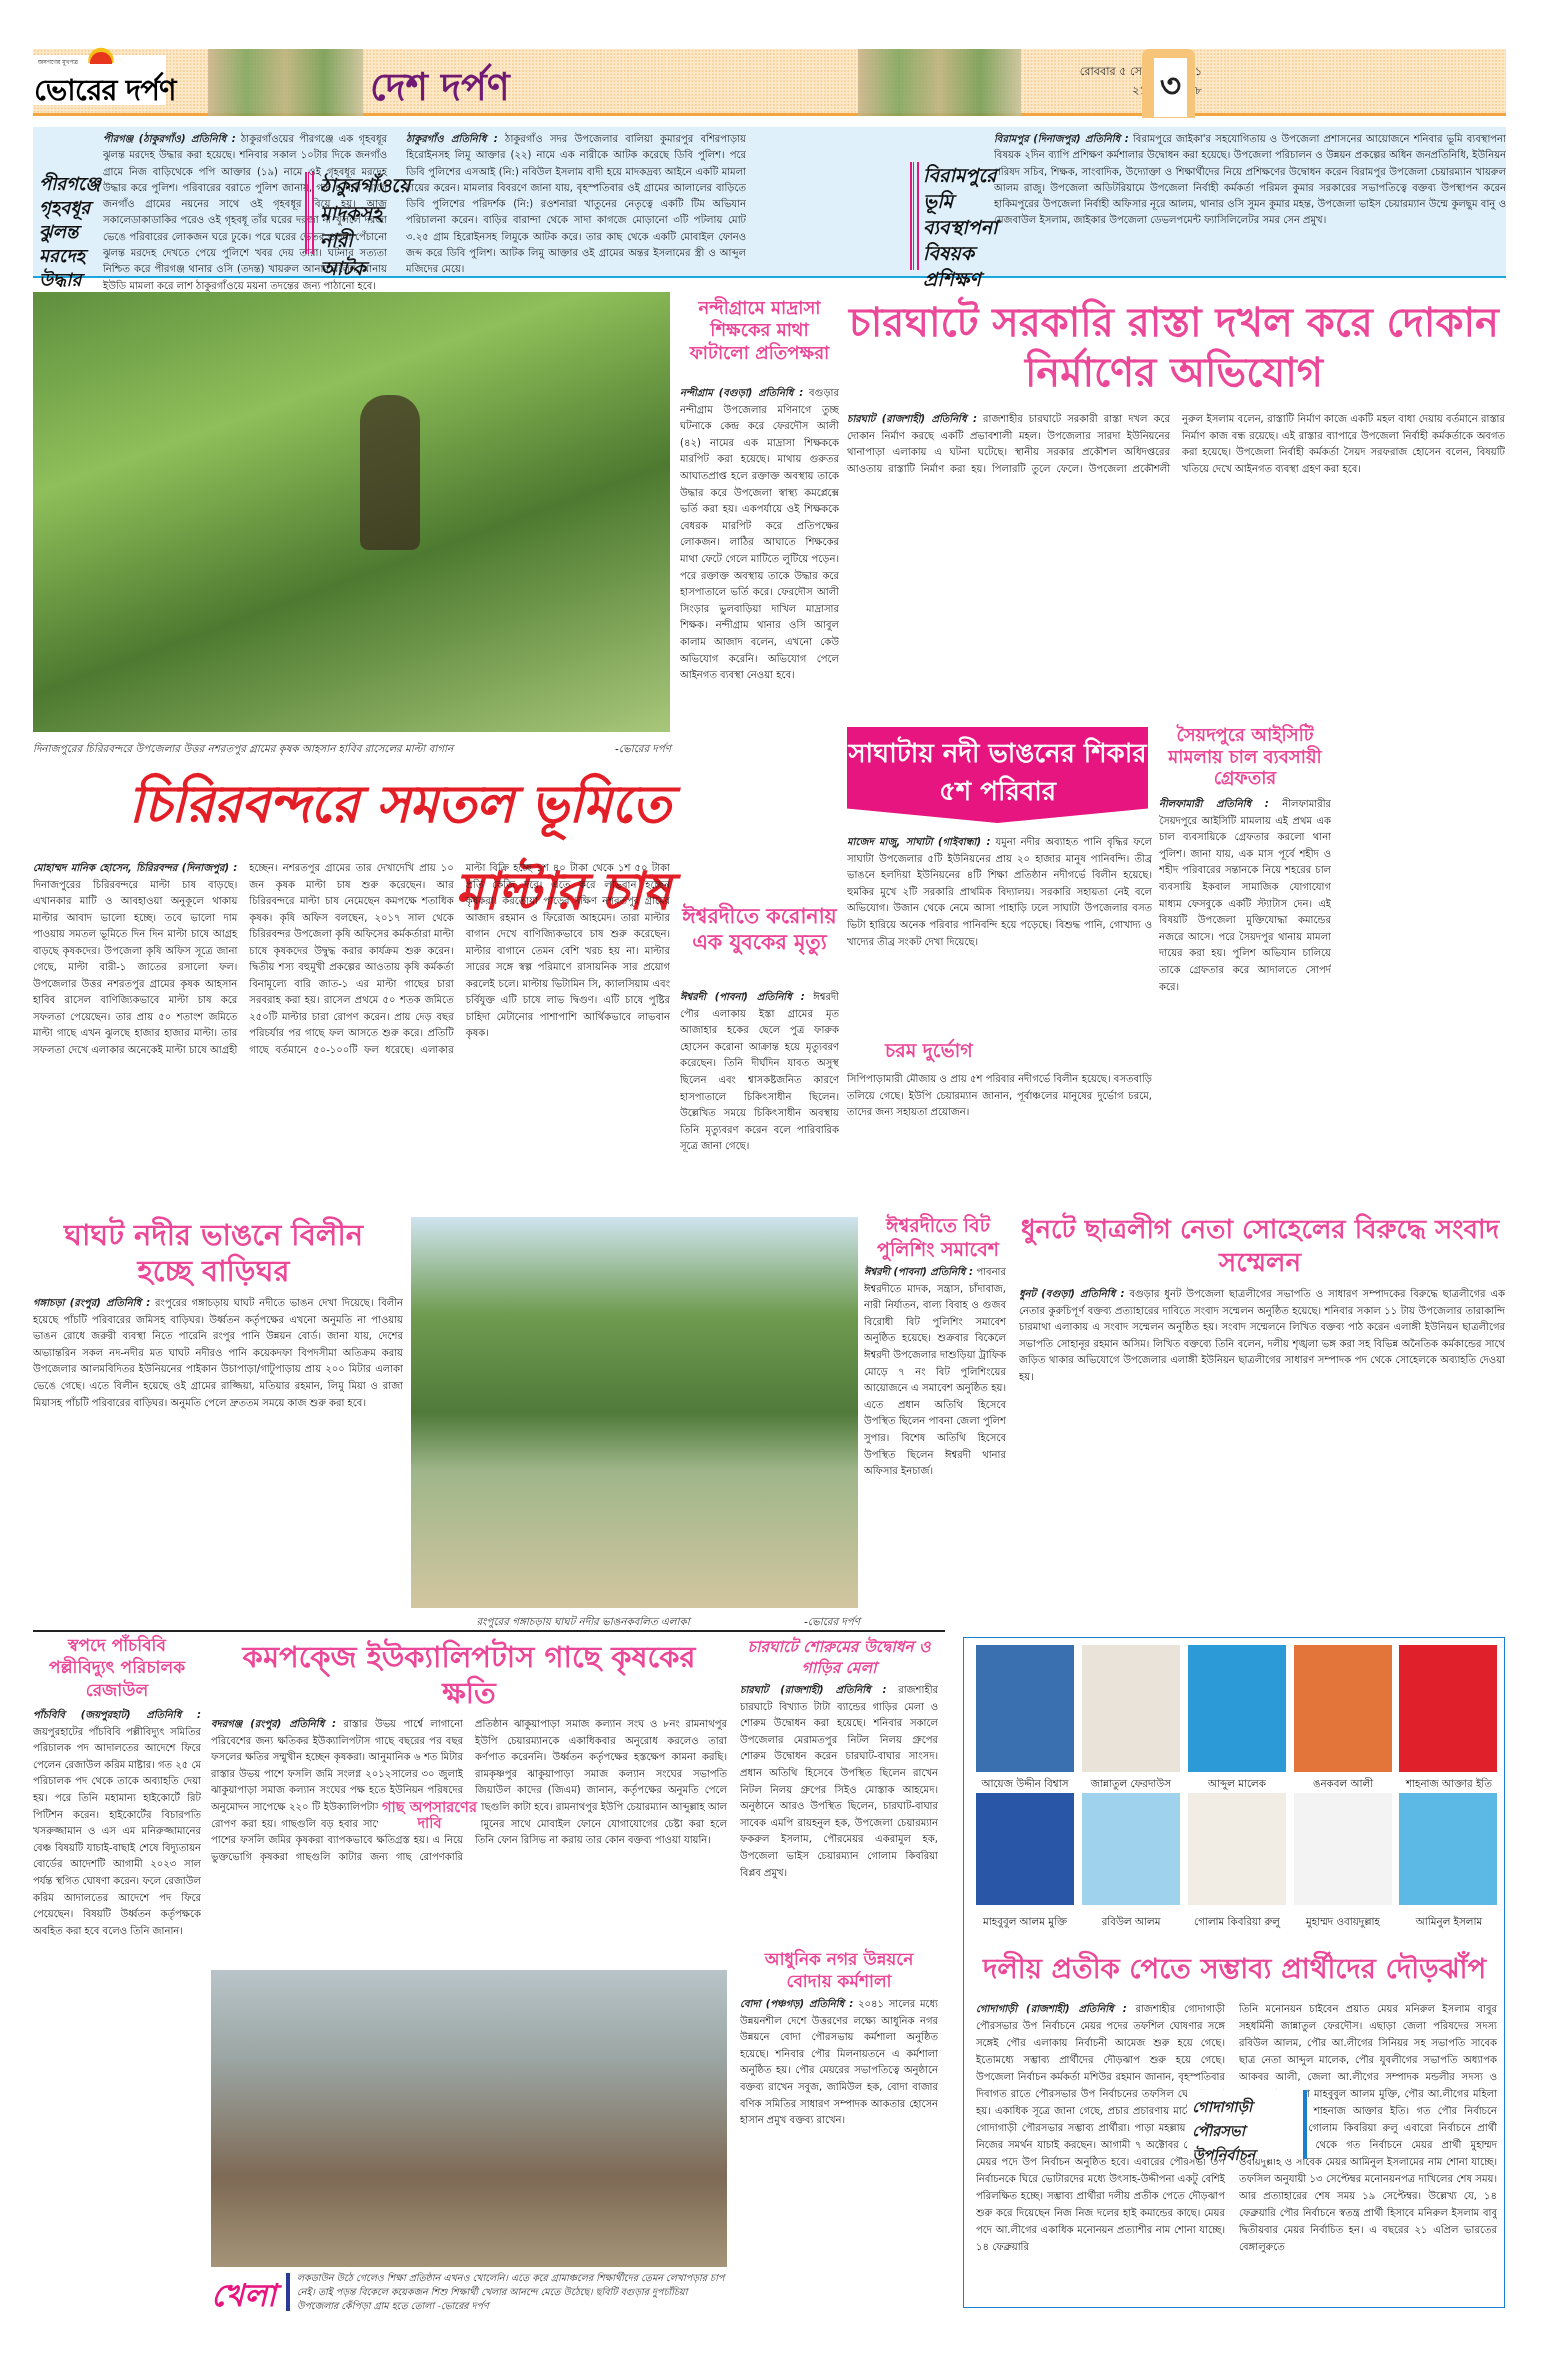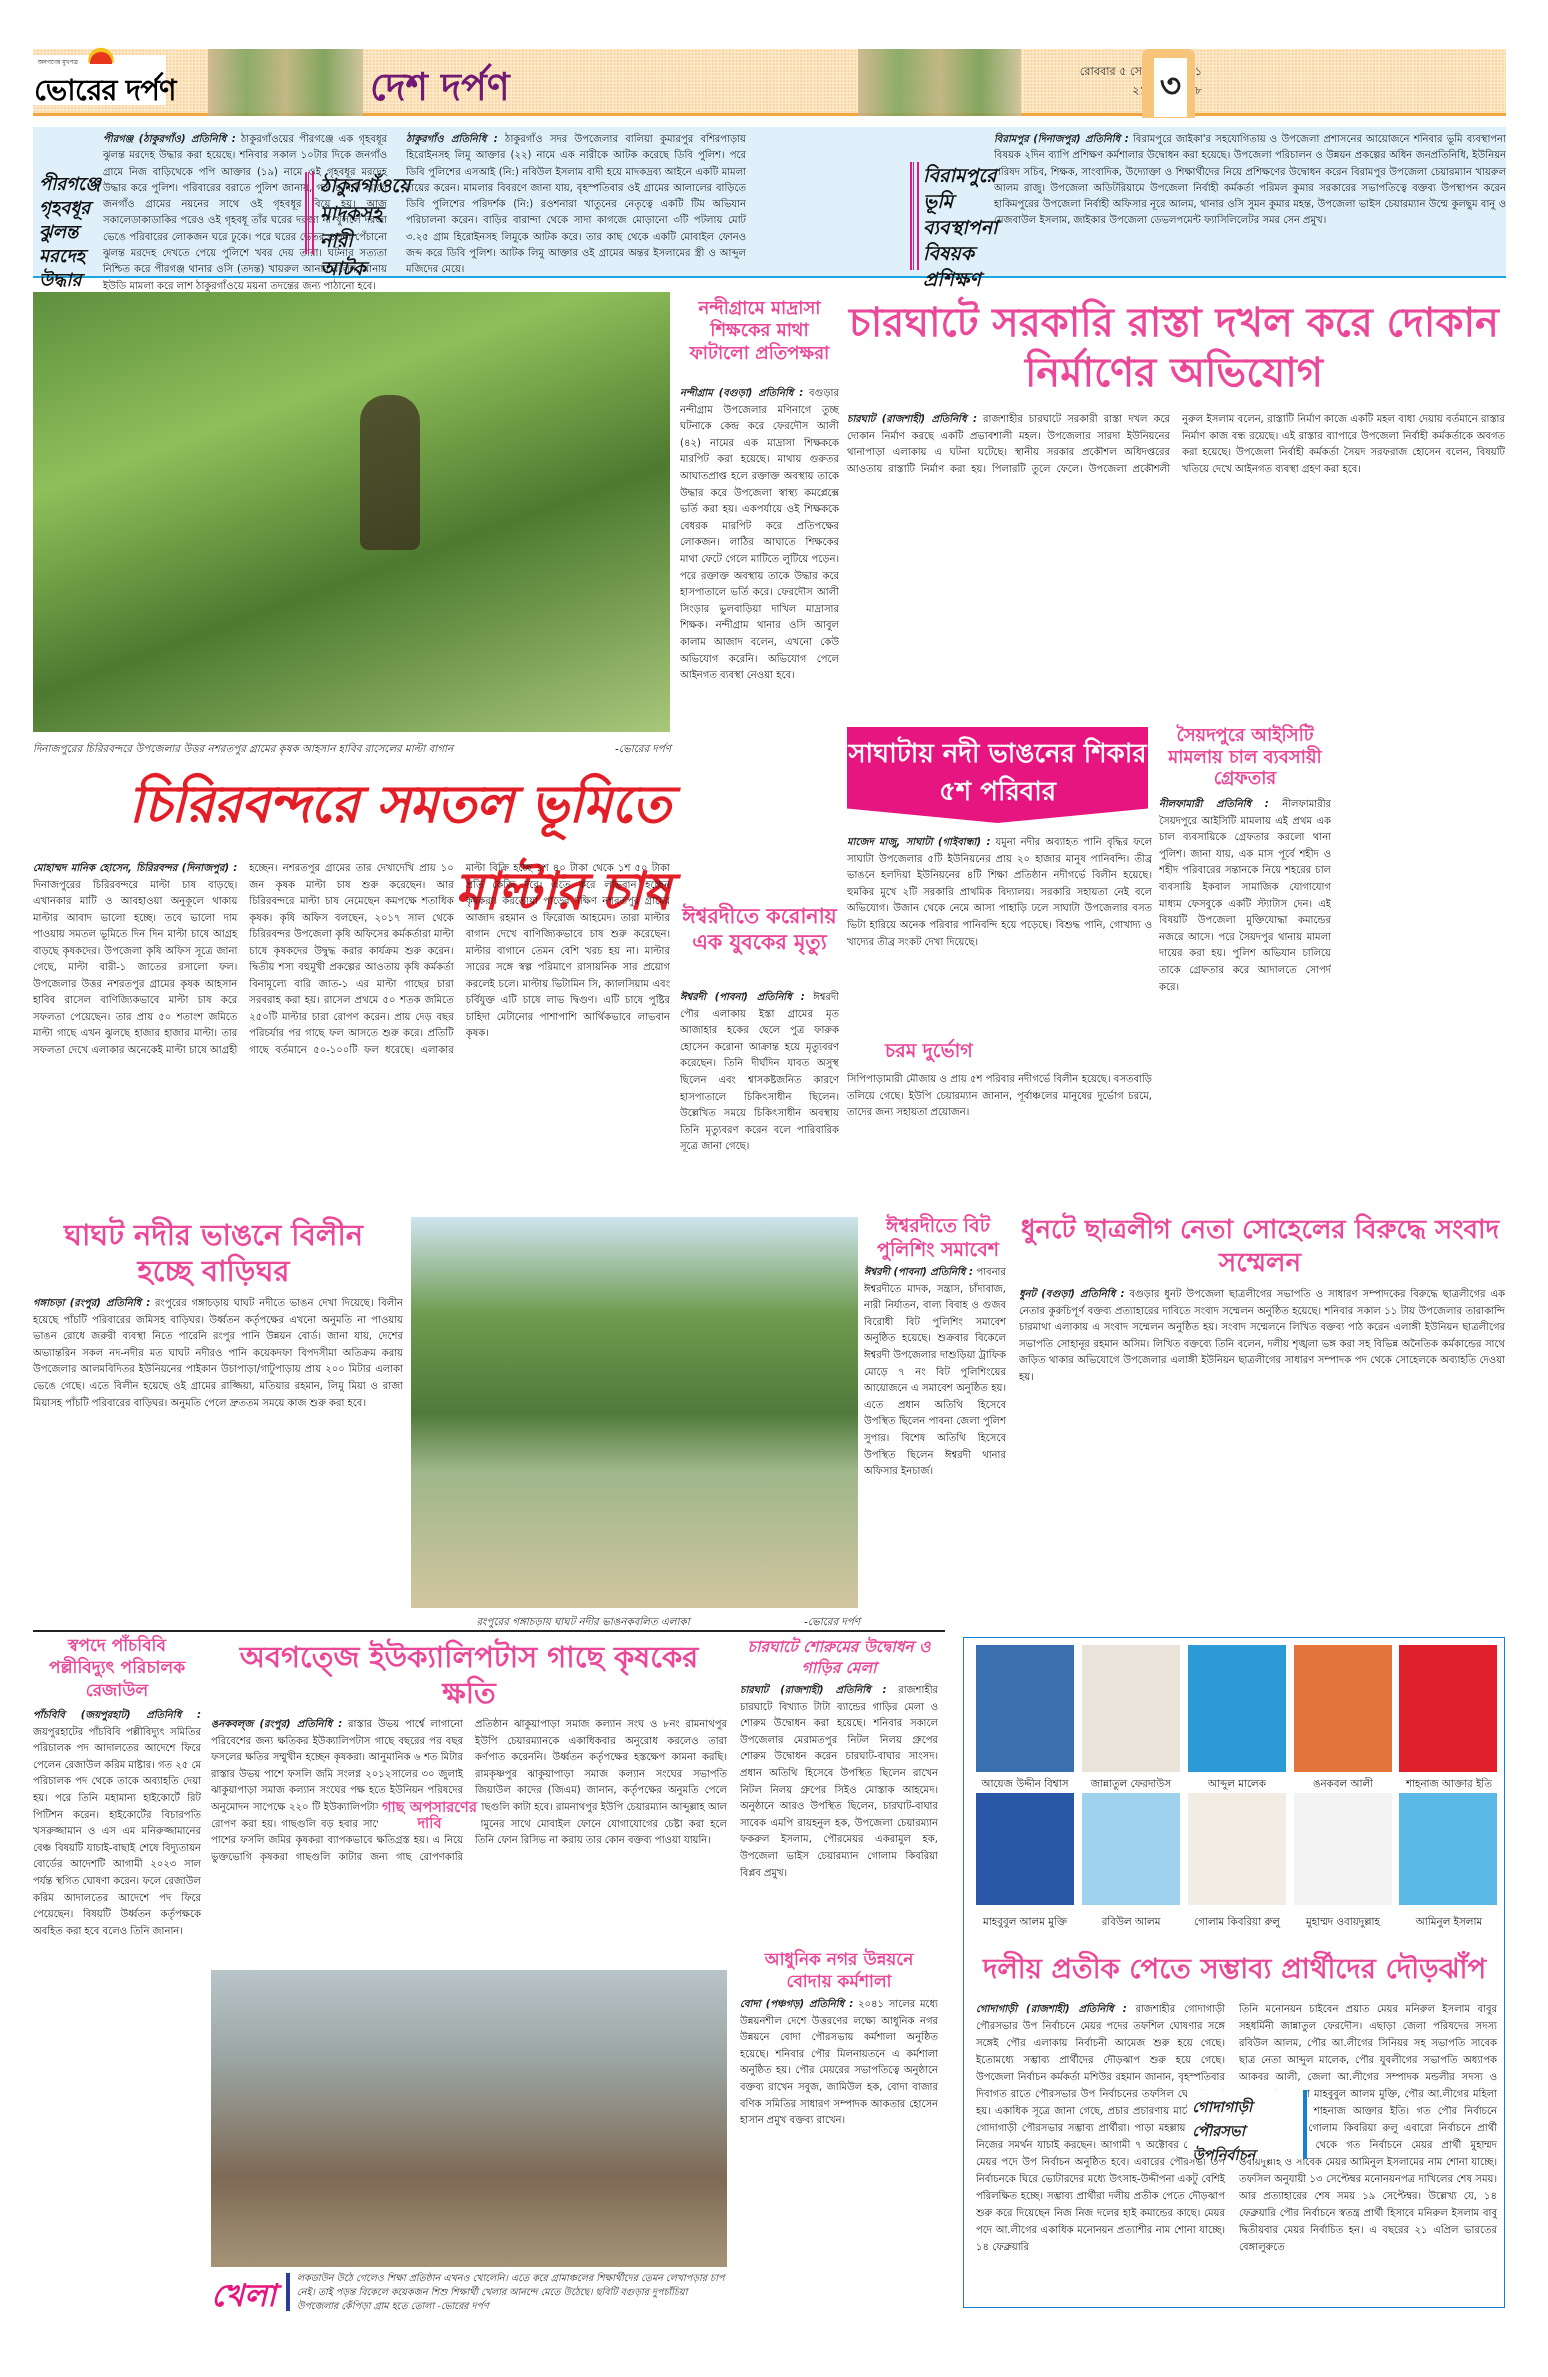--- a/index.html
+++ b/index.html
@@ -131,23 +131,23 @@
 </div>
 
 <div class="abs rule" style="left:33px;top:1630px;width:912px"></div>
 
 <div class="abs headline" style="left:33px;top:1634px;width:168px;font-size:17px;line-height:22.4px">স্বপদে পাঁচবিবি পল্লীবিদ্যুৎ পরিচালক রেজাউল</div>
 <div class="abs body-text" style="left:33px;top:1707px;width:168px;height:602px;overflow:hidden;font-size:10px;line-height:16.6px">
   <span class="byline">পাঁচবিবি (জয়পুরহাট) প্রতিনিধি :</span>
   <span>জয়পুরহাটের পাঁচবিবি পল্লীবিদ্যুৎ সমিতির পরিচালক পদ আদালতের আদেশে ফিরে পেলেন রেজাউল করিম মাষ্টার। গত ২৫ মে পরিচালক পদ থেকে তাকে অব্যাহতি দেয়া হয়। পরে তিনি মহামান্য হাইকোর্টে রিট পিটিশন করেন। হাইকোর্টের বিচারপতি খসরুজ্জামান ও এস এম মনিরুজ্জামানের বেঞ্চ বিষয়টি যাচাই-বাছাই শেষে বিদ্যুতায়ন বোর্ডের আদেশটি আগামী ২০২৩ সাল পর্যন্ত স্থগিত ঘোষণা করেন। ফলে রেজাউল করিম আদালতের আদেশে পদ ফিরে পেয়েছেন। বিষয়টি উর্ধ্বতন কর্তৃপক্ষকে অবহিত করা হবে বলেও তিনি জানান।</span>
 </div>
 
-<div class="abs headline" style="left:211px;top:1639px;width:516px;font-size:29px;line-height:36px">অবগত্জে ইউক্যালিপটাস গাছে কৃষকের ক্ষতি</div>
+<div class="abs headline" style="left:211px;top:1639px;width:516px;font-size:29px;line-height:36px">কমপক্জে ইউক্যালিপটাস গাছে কৃষকের ক্ষতি</div>
 <div class="abs body-text" style="left:211px;top:1716px;width:516px;height:234px;column-count:2;column-gap:12px;overflow:hidden;font-size:10px;line-height:16.6px">
-  <span class="byline">ঙনকবল্জ (রংপুর) প্রতিনিধি :</span>
+  <span class="byline">বদরগঞ্জ (রংপুর) প্রতিনিধি :</span>
   <span>রাস্তার উভয় পার্শ্বে লাগানো পরিবেশের জন্য ক্ষতিকর ইউক্যালিপটাস গাছে বছরের পর বছর ফসলের ক্ষতির সম্মুখীন হচ্ছেন কৃষকরা। আনুমানিক ৬ শত মিটার রাস্তার উভয় পাশে ফসলি জমি সংলগ্ন ২০১২সালের ৩০ জুলাই ঝাকুয়াপাড়া সমাজ কল্যান সংঘের পক্ষ হতে ইউনিয়ন পরিষদের অনুমোদন সাপেক্ষে ২২০ টি ইউক্যালিপটাস জাতের গাছের চারা রোপণ করা হয়। গাছগুলি বড় হবার সাথে সাথে রাস্তার উভয় পাশের ফসলি জমির কৃষকরা ব্যাপকভাবে ক্ষতিগ্রস্ত হয়। এ নিয়ে ভুক্তভোগি কৃষকরা গাছগুলি কাটার জন্য গাছ রোপণকারি প্রতিষ্ঠান ঝাকুয়াপাড়া সমাজ কল্যান সংঘ ও ৮নং রামনাথপুর ইউপি চেয়ারম্যানকে একাধিকবার অনুরোধ করলেও তারা কর্ণপাত করেননি। উর্ধ্বতন কর্তৃপক্ষের হস্তক্ষেপ কামনা করছি। রামকৃষ্ণপুর ঝাকুয়াপাড়া সমাজ কল্যান সংঘের সভাপতি জিয়াউল কাদের (জিএম) জানান, কর্তৃপক্ষের অনুমতি পেলে গাছগুলি কাটা হবে। রামনাথপুর ইউপি চেয়ারম্যান আব্দুল্লাহ আল মামুনের সাথে মোবাইল ফোনে যোগাযোগের চেষ্টা করা হলে তিনি ফোন রিসিভ না করায় তার কোন বক্তব্য পাওয়া যায়নি।</span>
 </div>
 <div class="abs headline" style="left:378px;top:1796px;width:103px;font-size:14.6px;background:#fff;padding:3.4px">গাছ অপসারণের দাবি</div>
 
 <div class="abs photo-kids" style="left:211px;top:1970px;width:516px;height:297px"></div>
 <div class="abs" style="left:211px;top:2271px;font-size:31px;font-weight:bold;color:#e6157f;font-family:'DejaVu Serif',serif;font-style:italic">খেলা</div>
 <div class="abs" style="left:286px;top:2273px;width:4.3px;height:38px;background:#2a3a9a"></div>
 <div class="abs caption" style="left:297px;top:2271px;width:430px;font-size:9.5px;line-height:13.8px">
   <span>লকডাউন উঠে গেলেও শিক্ষা প্রতিষ্ঠান এখনও খোলেনি। এতে করে গ্রামাঞ্চলের শিক্ষার্থীদের তেমন লেখাপড়ার চাপ নেই। তাই পড়ন্ত বিকেলে কয়েকজন শিশু শিক্ষার্থী খেলার আনন্দে মেতে উঠেছে। ছবিটি বগুড়ার দুপচাঁচিয়া উপজেলার কেঁপিড়া গ্রাম হতে তোলা</span>
   <span>-ভোরের দর্পণ</span>

